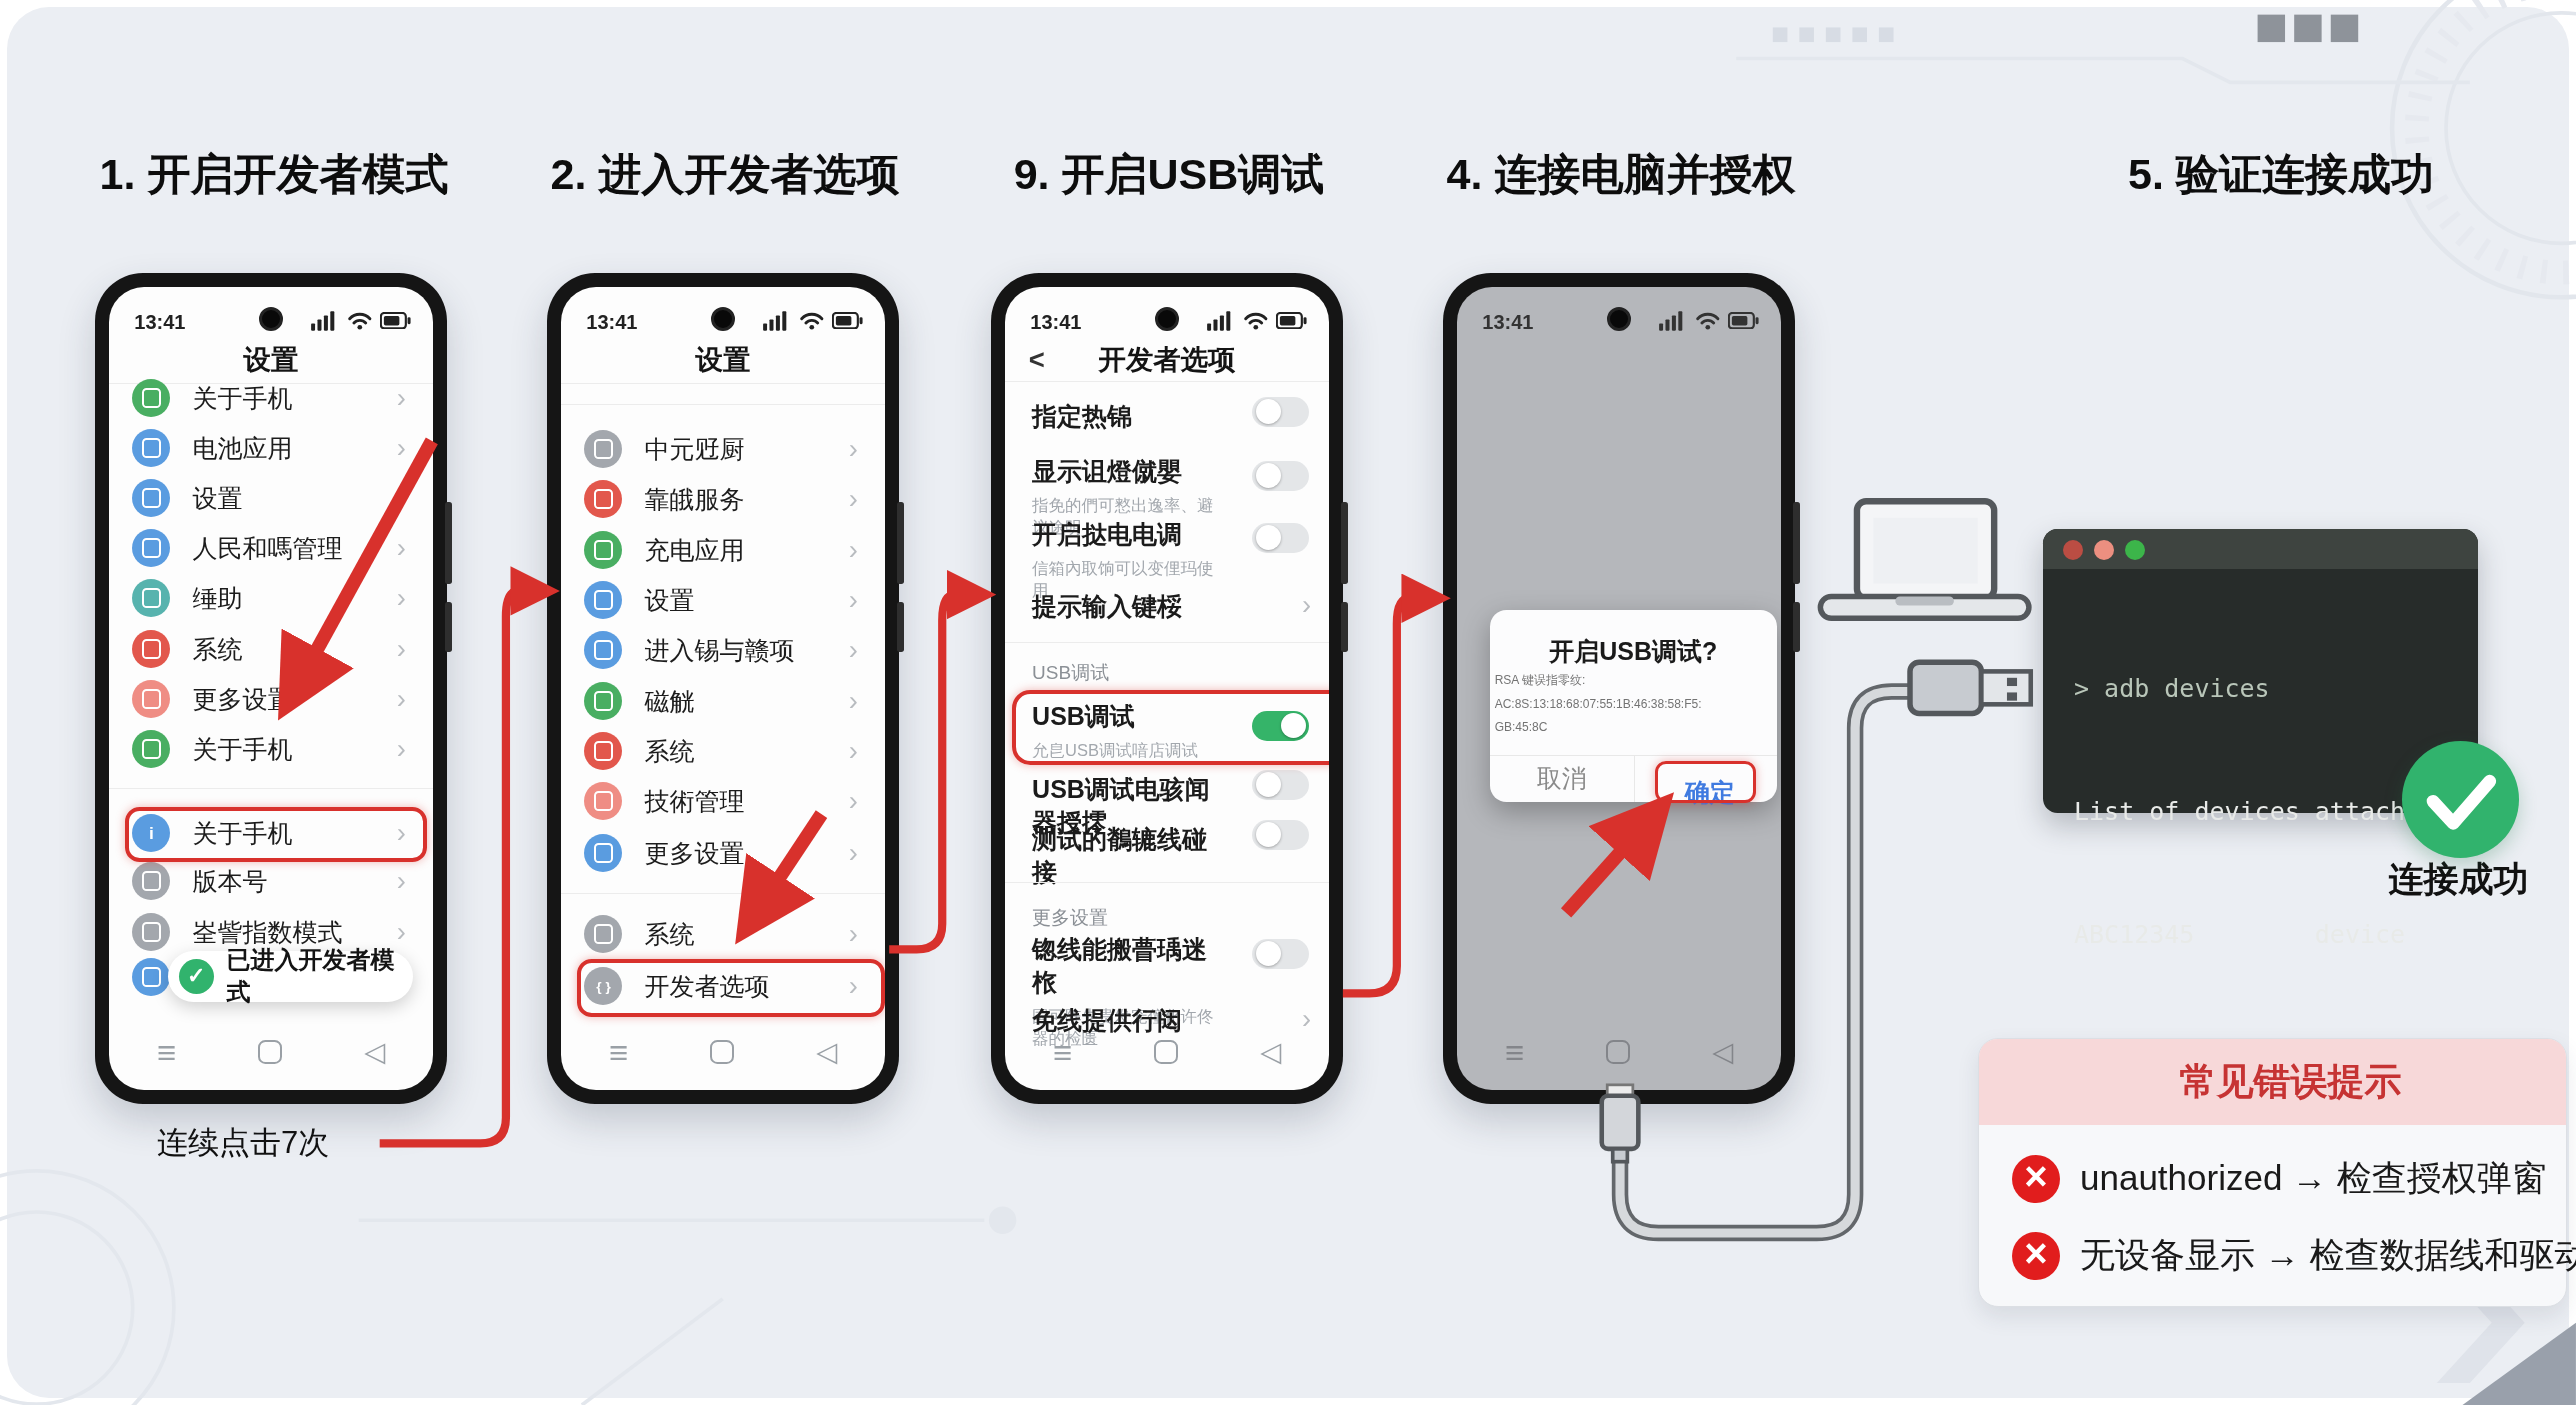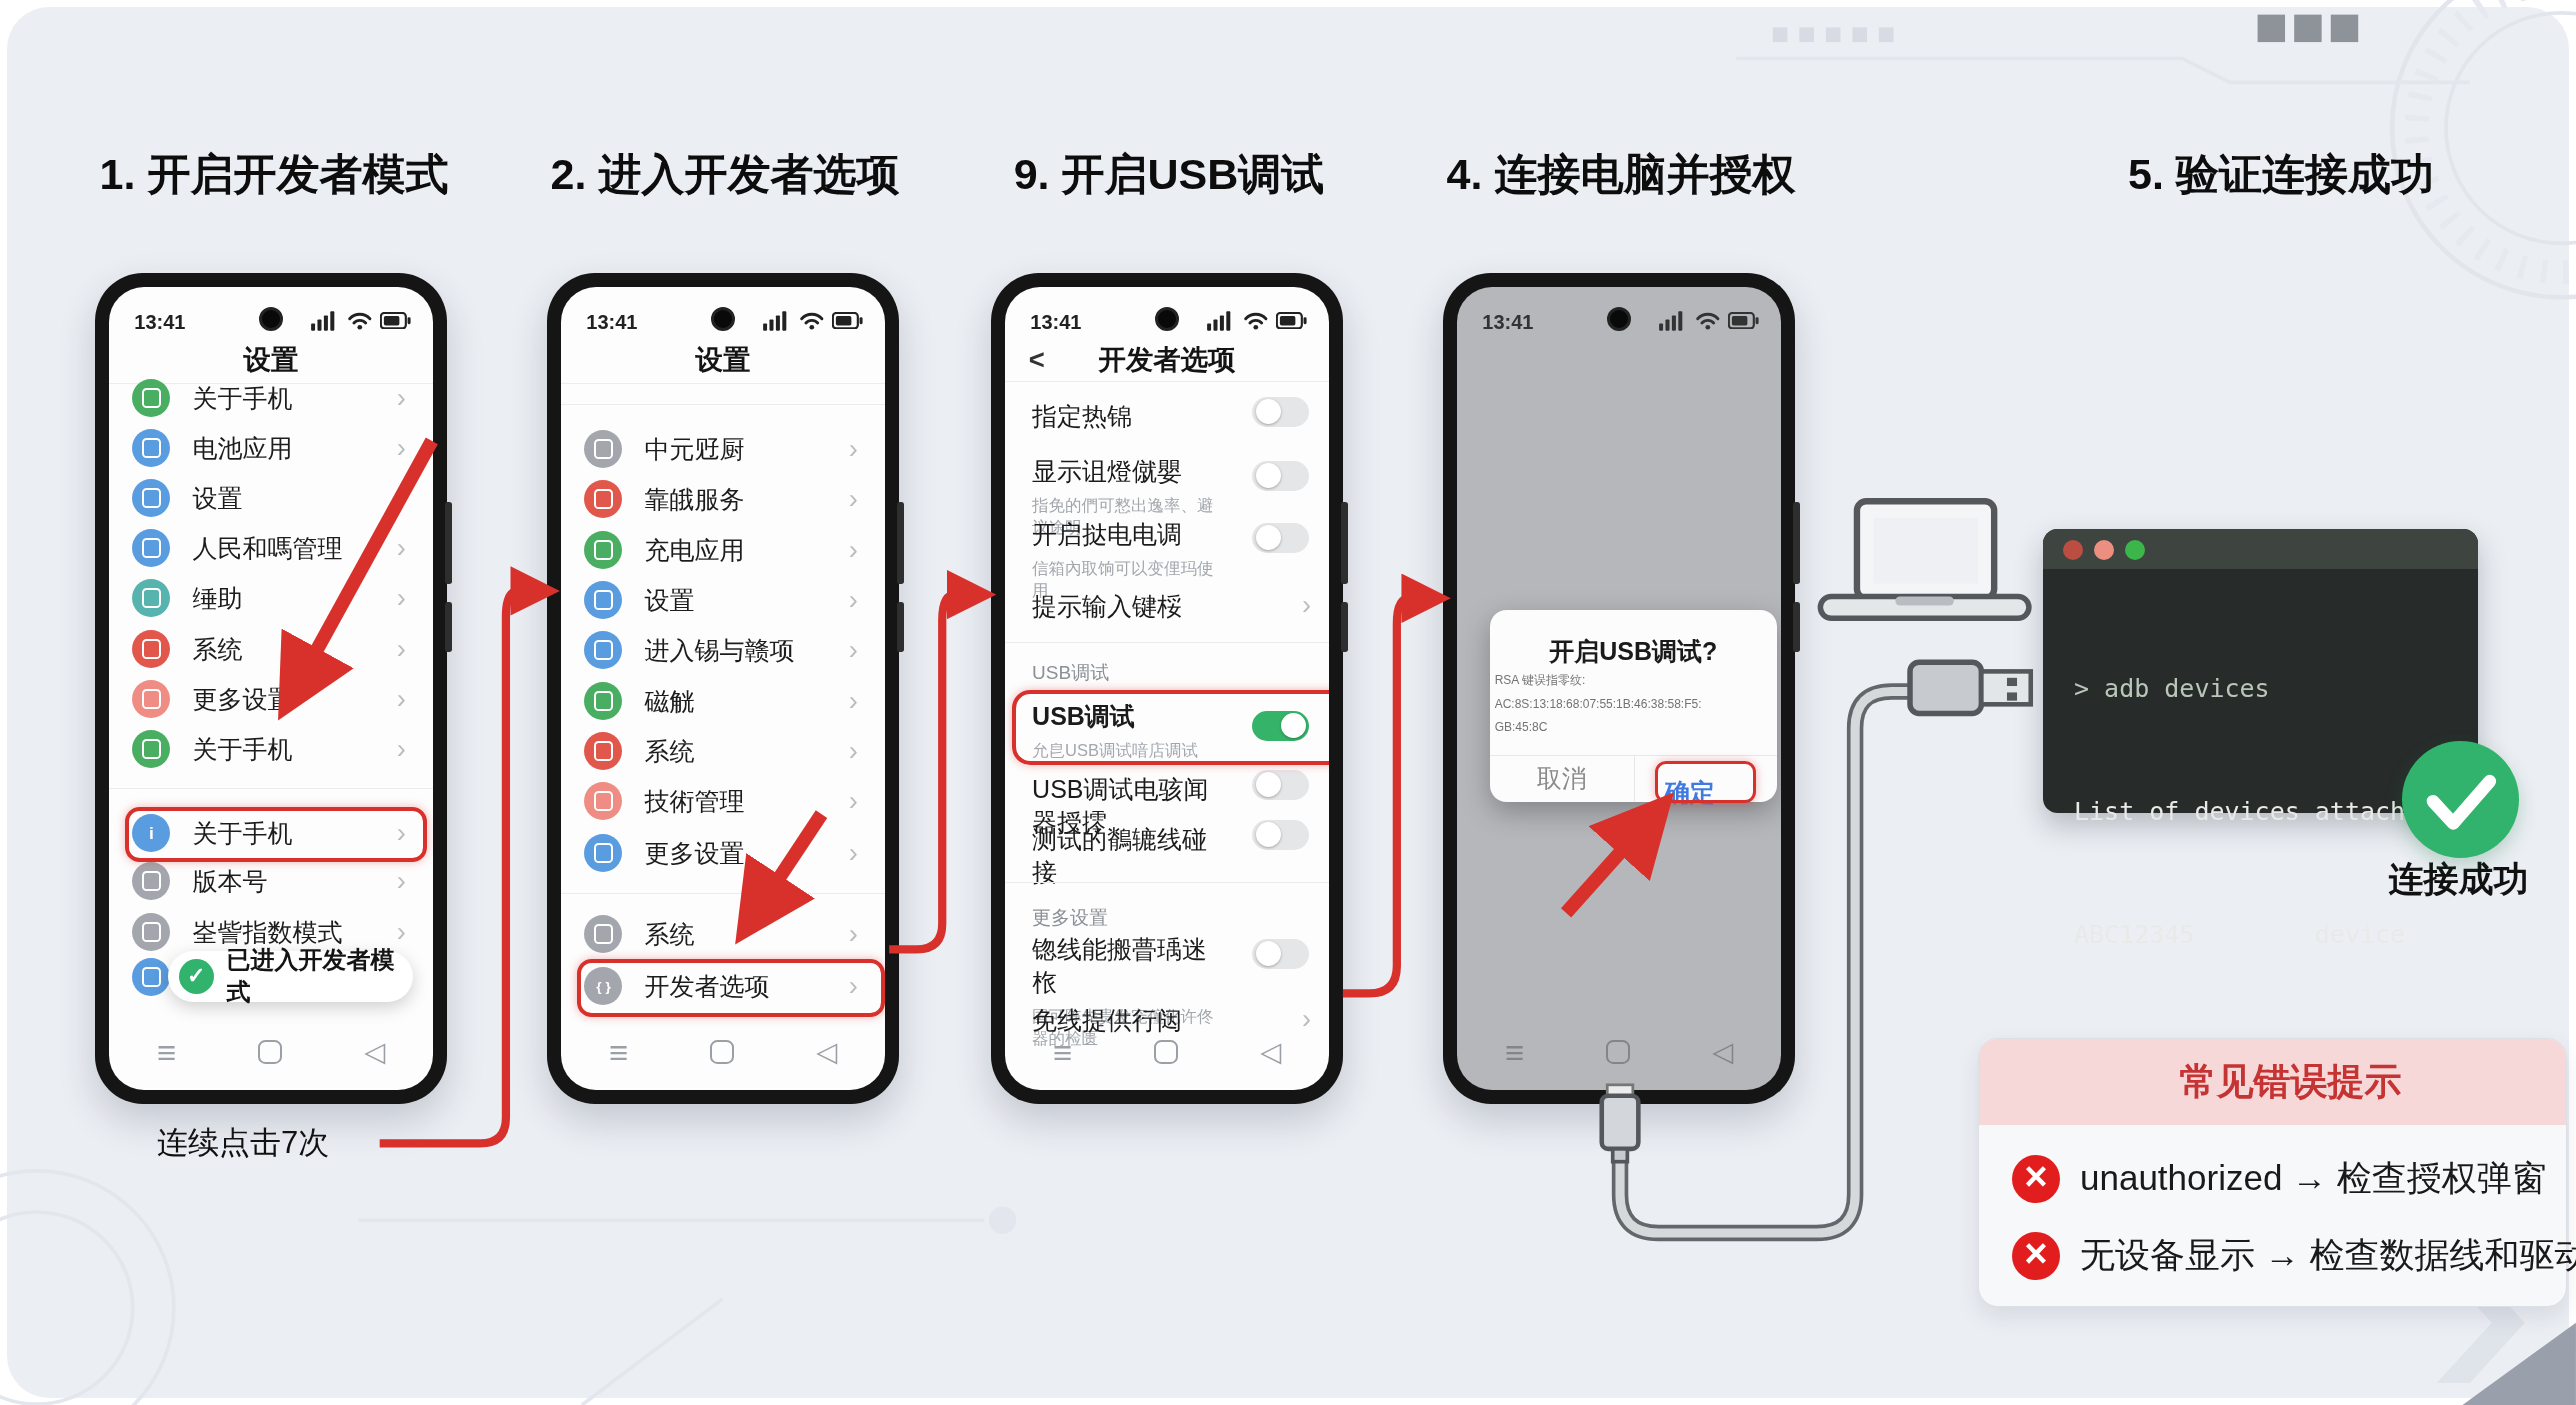--- a/index.html
+++ b/index.html
@@ -27,21 +27,21 @@
   .icgl{font-size:17.4px;font-weight:bold;color:#fff;}
   .c-green{background:#49ae62;}
   .c-blue{background:#5a9ce0;}
   .c-teal{background:#57b3ae;}
   .c-red{background:#e2574c;}
   .c-pink{background:#ef8d84;}
   .c-gray{background:#a3a7ad;}
   .rlabel{margin-left:22px;font-size:25px;color:#1c1c1c;}
   .chev{position:absolute;right:14.6px;color:#b9bcc0;font-size:27.4px;font-weight:400;}
   .sect{position:absolute;left:27.4px;font-size:19px;color:#8b9096;}
-  .dmain{font-size:25px;color:#1b1b1b;font-weight:400;}
+  .dmain{font-size:25px;color:#1b1b1b;font-weight:700;}
   .dsub{font-size:16.5px;color:#a2a7ad;margin-top:7.3px;}
   .drow{position:absolute;left:27.4px;right:101px;}
   .tgl{position:absolute;right:20px;width:57px;height:30px;border-radius:15.6px;background:#e4e6e8;}
   .tgl::after{content:"";position:absolute;top:2.7px;left:3.7px;width:25px;height:25px;border-radius:50%;background:#fff;box-shadow:0 0.9px 2.7px rgba(0,0,0,.3);}
   .tgl.on{background:#35b469;}
   .tgl.on::after{left:auto;right:3.7px;}
   .hlbox{position:absolute;border:4.6px solid #d8312c;border-radius:14.6px;box-shadow:0 0 9.1px rgba(216,49,44,.35);z-index:30;}
   .nav{position:absolute;bottom:22px;left:48px;right:48px;display:flex;justify-content:space-between;align-items:center;color:#9aa0a6;}
   .p4 .nav{color:#83858a;}
   .nav .menu{font-size:33px;line-height:27.4px;}
@@ -52,21 +52,21 @@
   .toast .ttxt{margin-left:12.8px;font-size:24px;font-weight:600;color:#141414;}
   .tap-note{position:absolute;left:157px;top:1122px;font-size:31px;font-weight:500;color:#111;z-index:5;}
   
   .dlg{position:absolute;left:33px;top:323px;width:287px;height:192px;background:#fcfcfd;border-radius:16.5px;box-shadow:0 9.1px 27.4px rgba(0,0,0,.28);}
   .dlg-title{position:absolute;top:25.6px;left:0;right:0;text-align:center;font-size:25px;font-weight:bold;color:#1a1a1a;}
   .dlg-line{position:absolute;left:5px;right:12.8px;font-size:12px;color:#737373;}
   .dlg-hdiv{position:absolute;left:0;right:0;top:145px;height:1.8px;background:#e8e8e8;}
   .dlg-vdiv{position:absolute;left:144px;top:145px;bottom:0;width:1.8px;background:#e8e8e8;}
   .dlg-btn{position:absolute;top:145px;bottom:0;width:144px;display:flex;align-items:center;justify-content:center;font-size:25px;}
   .btn-cancel{left:0;color:#8a8a8a;}
-  .btn-ok{left:128px;color:#3f7ae0;font-weight:600;margin-top:28px;}
+  .btn-ok{left:148px;color:#3f7ae0;font-weight:600;margin-top:28px;}
   
   .terminal{position:absolute;left:2043px;top:529px;width:435px;height:284px;background:#272c2a;border-radius:14.6px;z-index:10;box-shadow:0 12.8px 27.4px rgba(30,40,50,.25);}
   .tbar{position:absolute;left:0;top:0;right:0;height:40px;background:#3e4440;border-radius:14.6px 14.6px 0 0;}
   .tdot{position:absolute;top:11px;width:20px;height:20px;border-radius:50%;}
   .tbody{position:absolute;left:31px;top:57px;right:9.1px;font-family:"DejaVu Sans Mono",monospace;font-size:25px;line-height:41px;white-space:pre;}
   .tl1{color:#b9c6b9;}
   .tl2,.tl3{color:#e8eae8;}
   .bigcheck{position:absolute;left:2402px;top:741px;width:117px;height:117px;border-radius:50%;background:#31b36d;z-index:20;box-shadow:0 7.3px 18.3px rgba(30,120,70,.25);}
   .success-label{position:absolute;left:2358px;top:856px;width:201px;text-align:center;font-size:35px;font-weight:bold;color:#111;z-index:10;}
   

